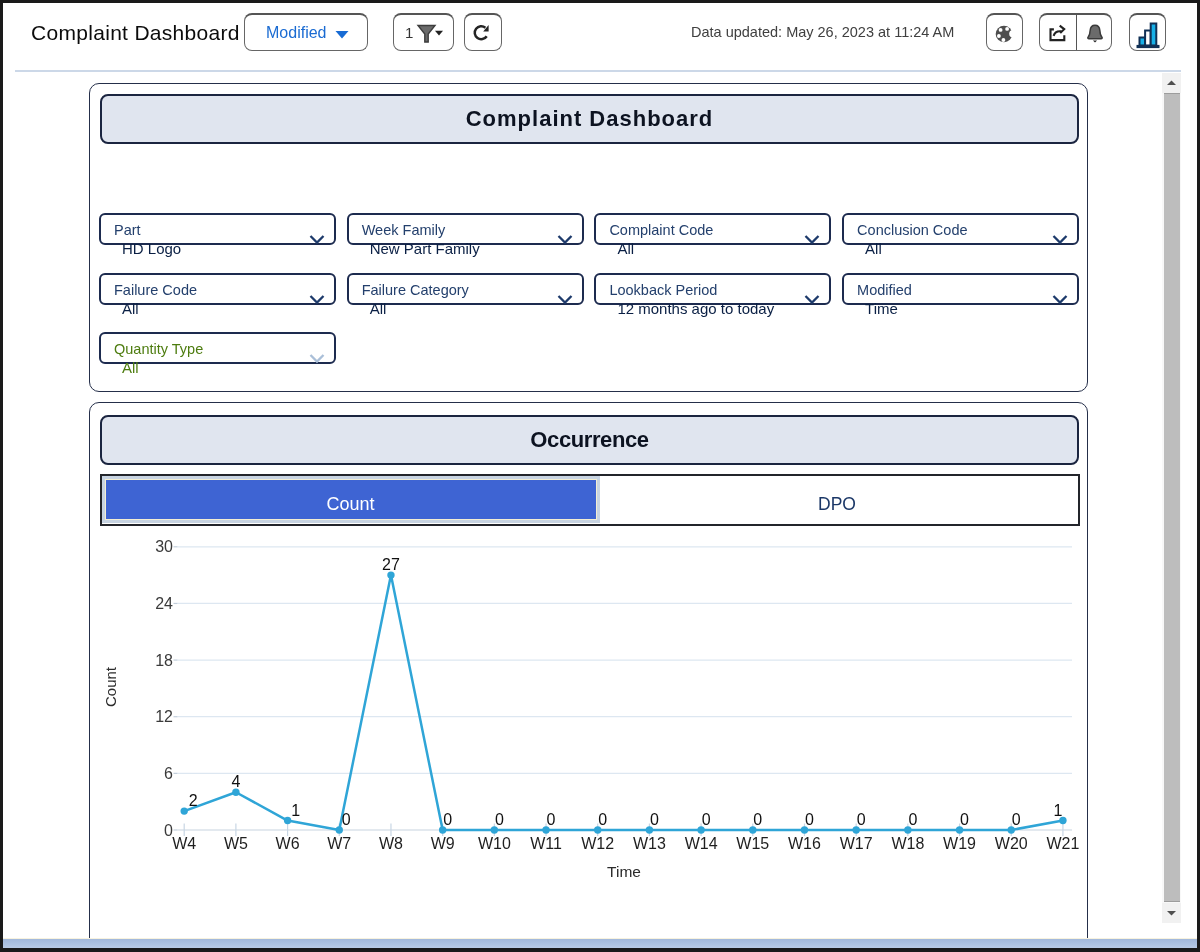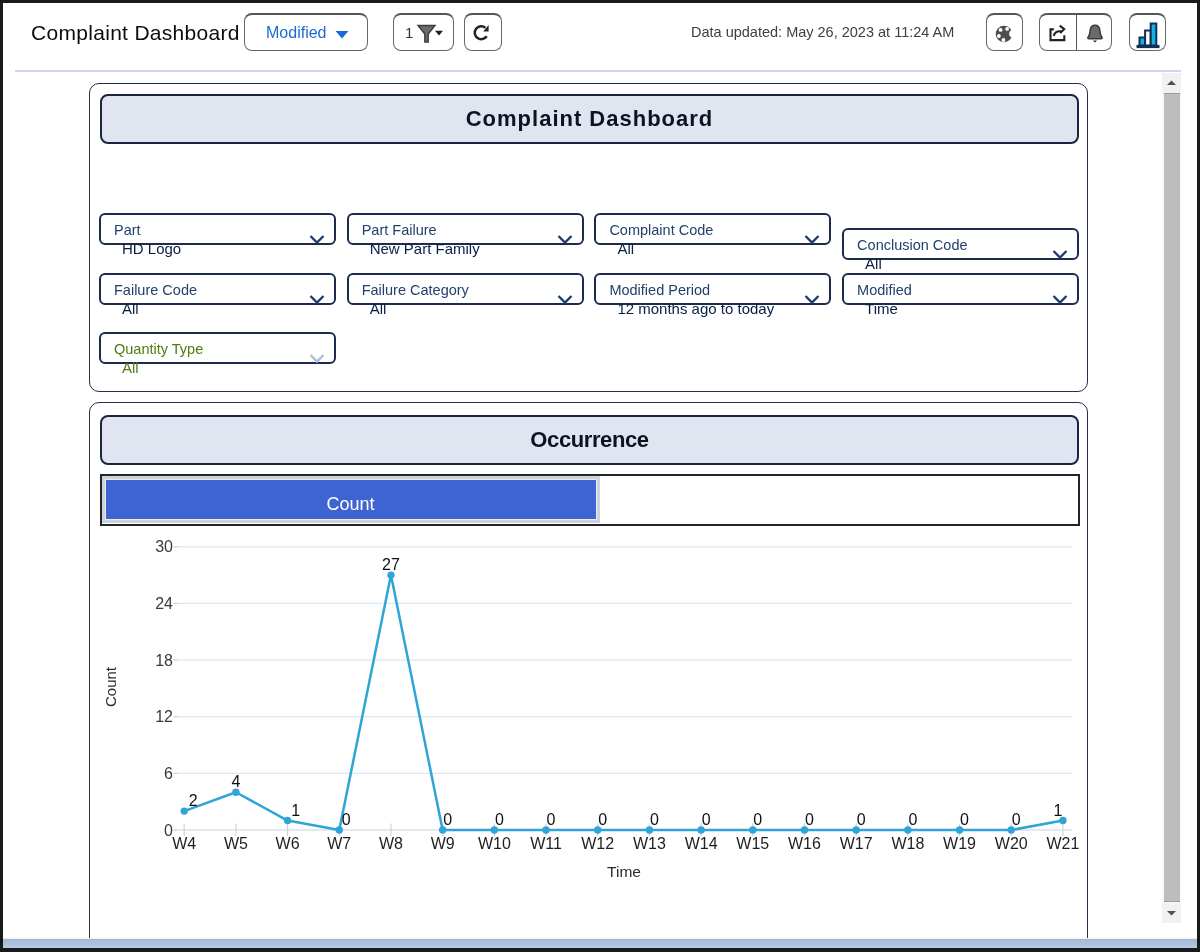--- a/index.html
+++ b/index.html
@@ -120,34 +120,34 @@
 
   <div id="dropzone">
     <div class="abs dd" style="left:99px;top:213px">
     <span class="lab">Part</span>
       <span class="val">HD Logo</span>
     <svg width="16" height="11" viewBox="0 0 16 11">
         <path d="M1.5 2 L8 8.5 L14.5 2" fill="none" stroke="#1d3a6b" stroke-width="2.3"></path>
       </svg>
   </div>
     <div class="abs dd" style="left:346.7px;top:213px">
-    <span class="lab">Part Failure</span>
+    <span class="lab">Week Family</span>
       <span class="val">New Part Family</span>
     <svg width="16" height="11" viewBox="0 0 16 11">
         <path d="M1.5 2 L8 8.5 L14.5 2" fill="none" stroke="#1d3a6b" stroke-width="2.3"></path>
       </svg>
   </div>
     <div class="abs dd" style="left:594.4px;top:213px">
     <span class="lab">Complaint Code</span>
       <span class="val">All</span>
     <svg width="16" height="11" viewBox="0 0 16 11">
         <path d="M1.5 2 L8 8.5 L14.5 2" fill="none" stroke="#1d3a6b" stroke-width="2.3"></path>
       </svg>
   </div>
-    <div class="abs dd" style="left:842.1px;top:228px">
+    <div class="abs dd" style="left:842.1px;top:213px">
     <span class="lab">Conclusion Code</span>
       <span class="val">All</span>
     <svg width="16" height="11" viewBox="0 0 16 11">
         <path d="M1.5 2 L8 8.5 L14.5 2" fill="none" stroke="#1d3a6b" stroke-width="2.3"></path>
       </svg>
   </div>
     <div class="abs dd" style="left:99px;top:272.7px">
     <span class="lab">Failure Code</span>
       <span class="val">All</span>
     <svg width="16" height="11" viewBox="0 0 16 11">
@@ -155,21 +155,21 @@
       </svg>
   </div>
     <div class="abs dd" style="left:346.7px;top:272.7px">
     <span class="lab">Failure Category</span>
       <span class="val">All</span>
     <svg width="16" height="11" viewBox="0 0 16 11">
         <path d="M1.5 2 L8 8.5 L14.5 2" fill="none" stroke="#1d3a6b" stroke-width="2.3"></path>
       </svg>
   </div>
     <div class="abs dd" style="left:594.4px;top:272.7px">
-    <span class="lab">Modified Period</span>
+    <span class="lab">Lookback Period</span>
       <span class="val">12 months ago to today</span>
     <svg width="16" height="11" viewBox="0 0 16 11">
         <path d="M1.5 2 L8 8.5 L14.5 2" fill="none" stroke="#1d3a6b" stroke-width="2.3"></path>
       </svg>
   </div>
     <div class="abs dd" style="left:842.1px;top:272.7px">
     <span class="lab">Modified</span>
       <span class="val">Time</span>
     <svg width="16" height="11" viewBox="0 0 16 11">
         <path d="M1.5 2 L8 8.5 L14.5 2" fill="none" stroke="#1d3a6b" stroke-width="2.3"></path>
@@ -182,20 +182,21 @@
         <path d="M1.5 2 L8 8.5 L14.5 2" fill="none" stroke="#aabfd8" stroke-width="2.3"></path>
       </svg>
   </div>
   </div>
 
   <div class="abs panel" id="panel2">
     <div class="phead">Occurrence</div>
   </div>
   <div class="abs" id="tabbar">
     <div id="tab-count">Count</div>
+    <div id="tab-dpo">DPO</div>
   </div>
 
   <svg class="abs" id="chart" style="left:0;top:0" width="1200" height="952" viewBox="0 0 1200 952">
     <line x1="177.5" y1="830" x2="1072" y2="830" stroke="#c7d3e0" stroke-width="1.2"></line>
     <line x1="173.5" y1="830" x2="177.5" y2="830" stroke="#c2cedb" stroke-width="1.2"></line>
     <text x="173" y="835.5" font-size="16" fill="#3a3a3a" text-anchor="end">0</text>
     <line x1="177.5" y1="773.36" x2="1072" y2="773.36" stroke="#dde7f1" stroke-width="1.2"></line>
     <line x1="173.5" y1="773.36" x2="177.5" y2="773.36" stroke="#c2cedb" stroke-width="1.2"></line>
     <text x="173" y="778.86" font-size="16" fill="#3a3a3a" text-anchor="end">6</text>
     <line x1="177.5" y1="716.72" x2="1072" y2="716.72" stroke="#dde7f1" stroke-width="1.2"></line>

